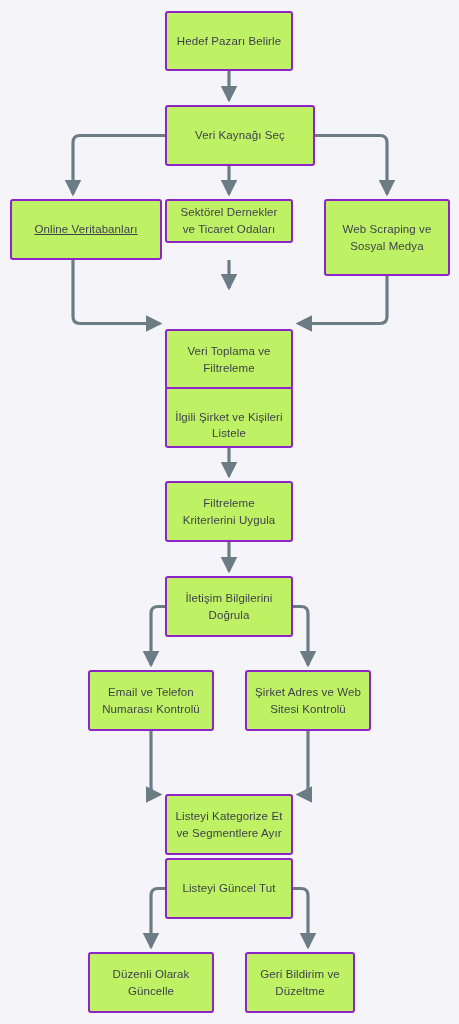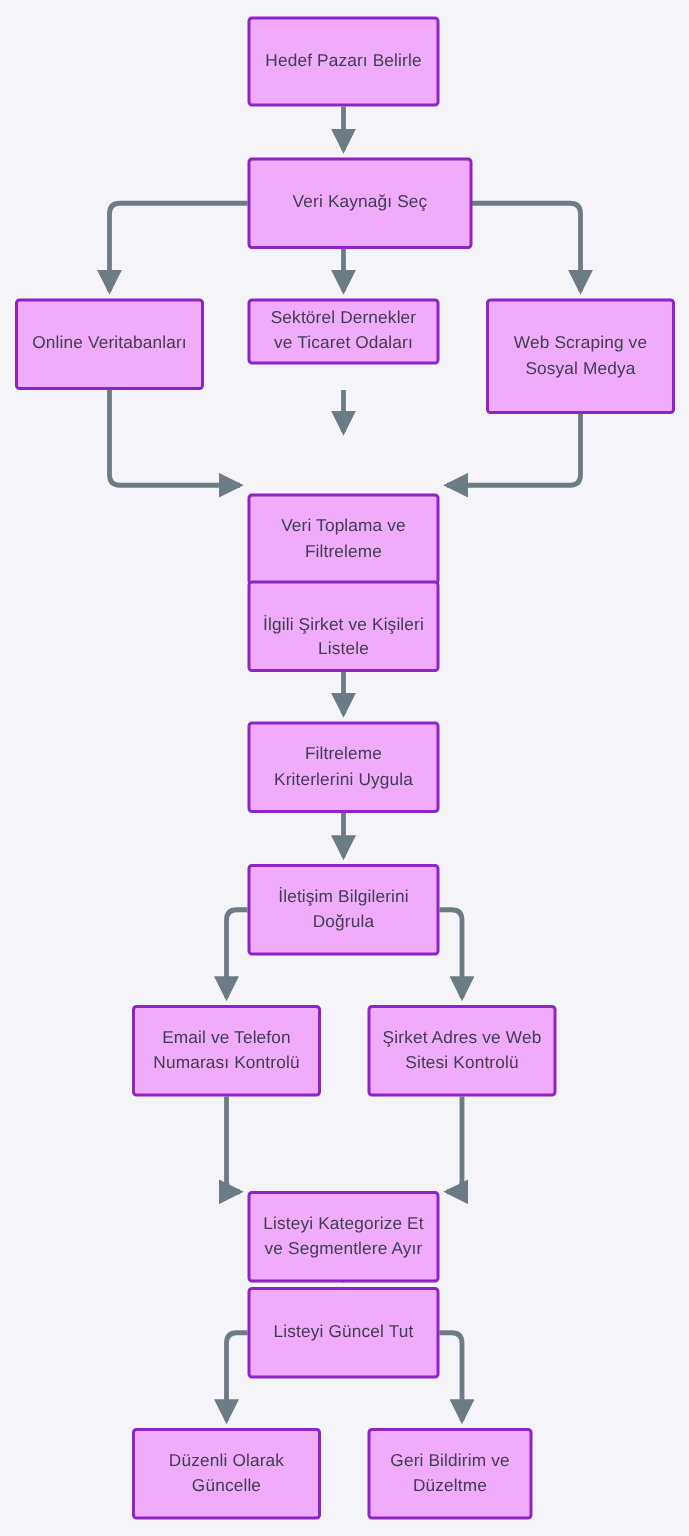--- a/index.html
+++ b/index.html
@@ -22,21 +22,21 @@
     position: absolute;
     left: 0;
     top: 0;
     width: 459px;
     height: 1024px;
     pointer-events: none;
   }
   .node {
     position: absolute;
     box-sizing: border-box;
-    background: #f0abfc;
+    background: #bef264;
     border: 2px solid #8e24c8;
     border-radius: 3px;
     display: flex;
     align-items: center;
     justify-content: center;
     text-align: center;
     color: #3f3f4d;
     font-size: 11.5px;
     line-height: 1.45;
     letter-spacing: 0.1px;
@@ -98,21 +98,21 @@
   </svg>
 
   <div class="node" style="left:165px; top:11px; width:128px; height:60px;">
     <span class="node-label">Hedef Pazarı Belirle</span>
   </div>
 
   <div class="node" style="left:165px; top:105px; width:150px; height:61px;">
     <span class="node-label">Veri Kaynağı Seç</span>
   </div>
 
-  <div class="node" style="left:10px; top:199px; width:126px; height:61px;">
+  <div class="node" style="left:10px; top:199px; width:152px; height:61px;text-decoration:underline;">
     <span class="node-label">Online Veritabanları</span>
   </div>
 
   <div class="node" style="left:165px; top:199px; width:128px; height:44px;">
     <span class="node-label">Sektörel Dernekler
 ve Ticaret Odaları</span>
   </div>
 
   <div class="node" style="left:324px; top:199px; width:126px; height:77px;">
     <span class="node-label">Web Scraping ve

